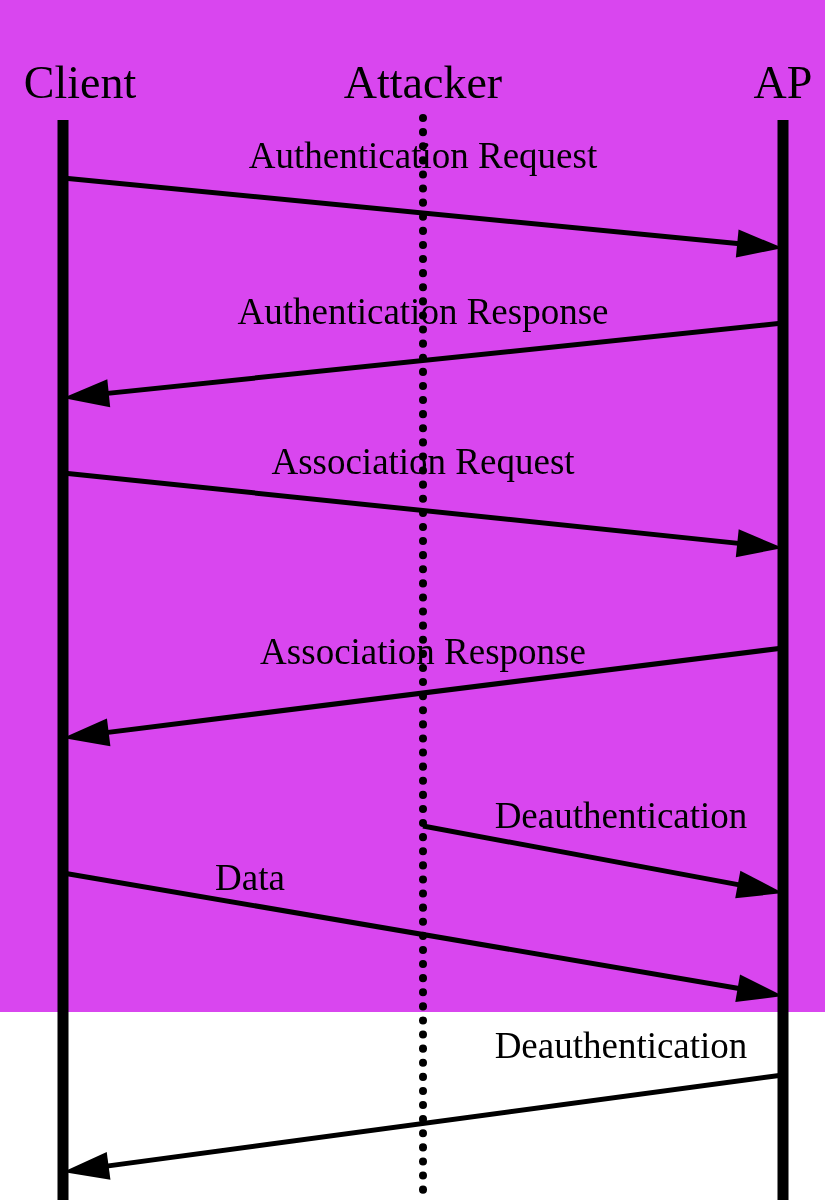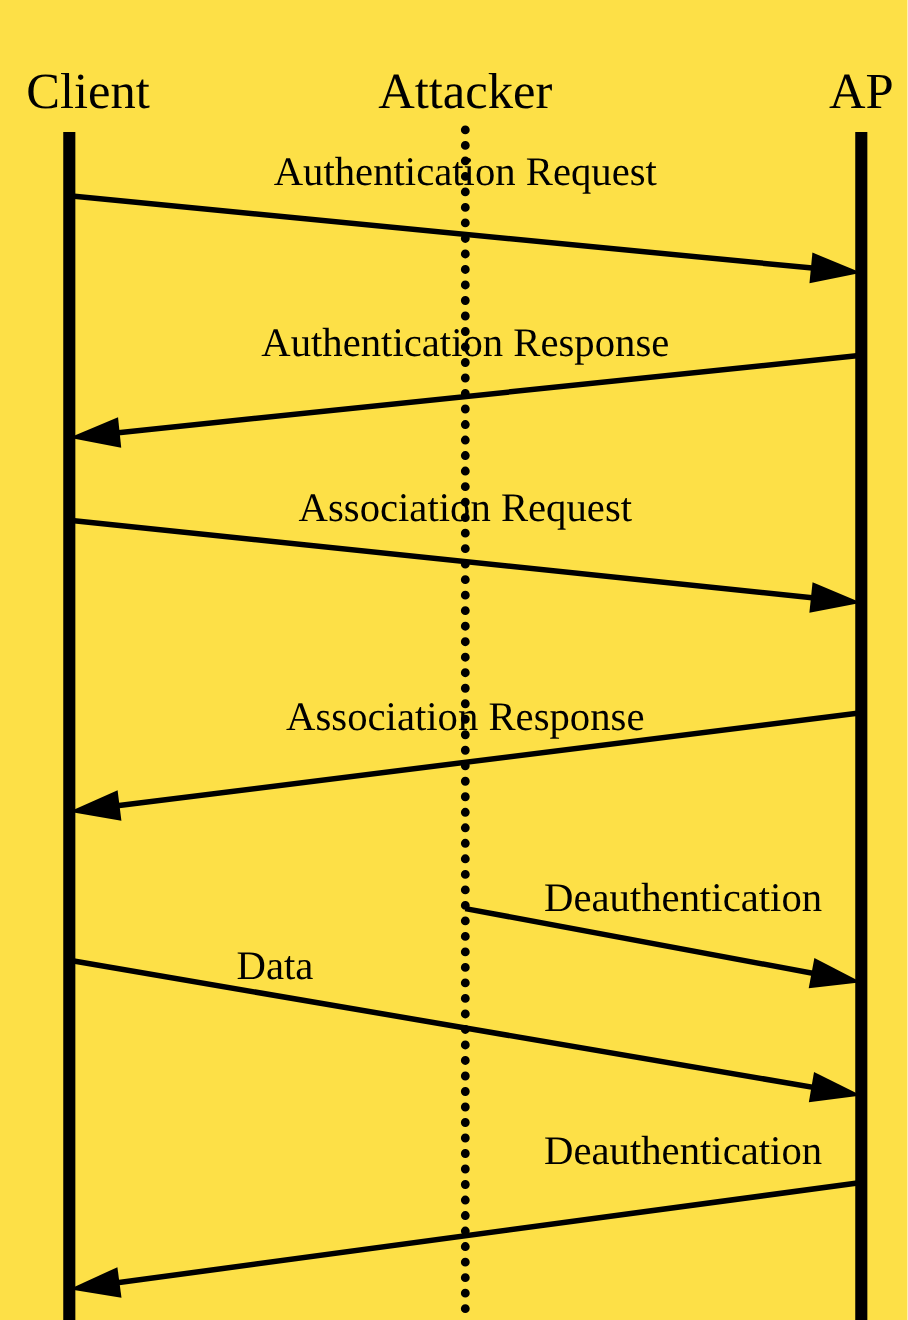--- a/index.html
+++ b/index.html
@@ -9,22 +9,22 @@
   }
   body {
     width: 825px;
     height: 1200px;
     font-family: "Liberation Serif", "DejaVu Serif", serif;
     overflow: hidden;
   }
   #diagram-root {
     position: relative;
     width: 825px;
-    height: 1200px;
-    background: #fde047;
+    height: 1012px;
+    background: #d946ef;
   }
   svg.seq {
     display: block;
     width: 825px;
     height: 1200px;
   }
   text.actor-label {
     font-family: "Liberation Serif", "DejaVu Serif", serif;
     font-size: 46px;
     fill: #000000;

